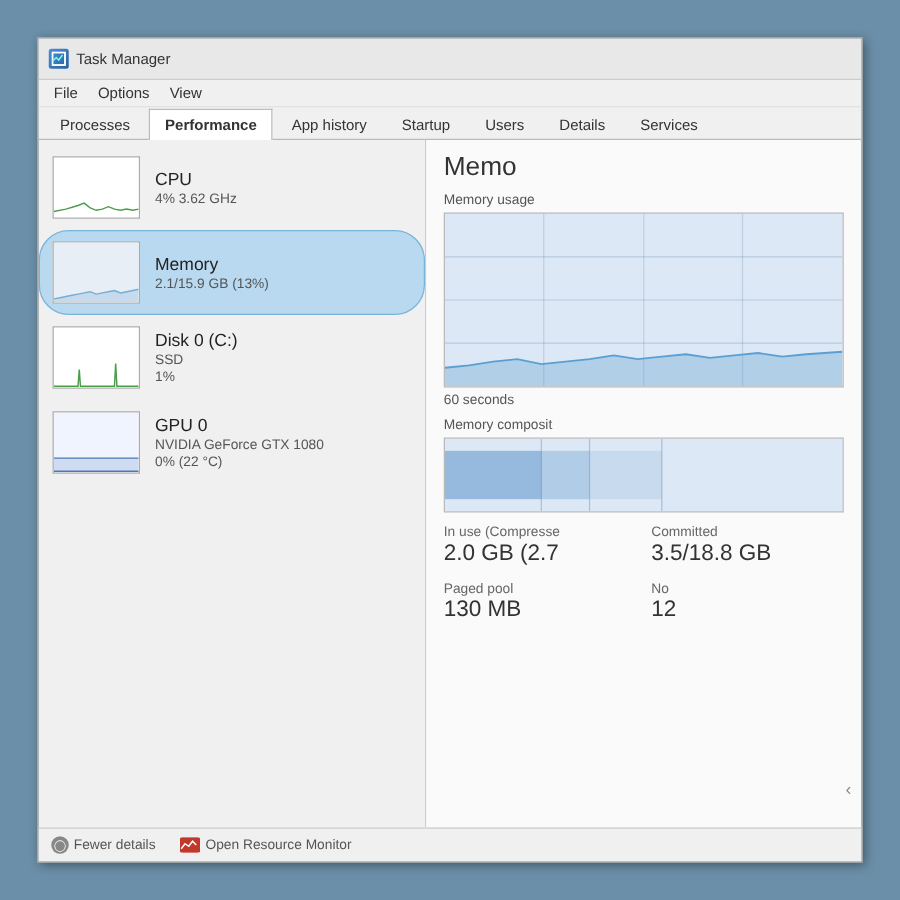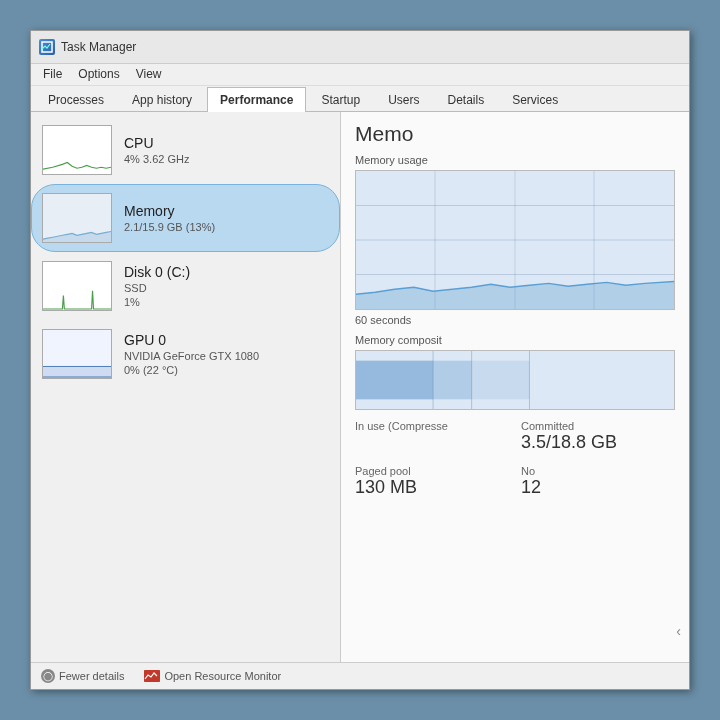--- a/index.html
+++ b/index.html
@@ -246,22 +246,22 @@
   </div>
 
   <div class="menu-bar">
     <span class="menu-item">File</span>
     <span class="menu-item">Options</span>
     <span class="menu-item">View</span>
   </div>
 
   <div class="tabs">
     <div class="tab">Processes</div>
+    <div class="tab active">Performance</div>
     <div class="tab">App history</div>
-    <div class="tab active">Performance</div>
     <div class="tab">Startup</div>
     <div class="tab">Users</div>
     <div class="tab">Details</div>
     <div class="tab">Services</div>
   </div>
 
   <div class="content">
 
     <div class="left-panel">
 
@@ -360,20 +360,21 @@
 
           <line x1="80" y1="0" x2="80" y2="60" stroke="rgba(100,130,170,0.4)" stroke-width="1"></line>
           <line x1="120" y1="0" x2="120" y2="60" stroke="rgba(100,130,170,0.4)" stroke-width="1"></line>
           <line x1="180" y1="0" x2="180" y2="60" stroke="rgba(100,130,170,0.4)" stroke-width="1"></line>
         </svg>
       </div>
 
       <div class="stats-grid">
         <div class="stat-item">
           <div class="stat-label">In use (Compresse</div>
+          <div class="stat-value">2.0 GB (2.7</div>
         </div>
         <div class="stat-item">
           <div class="stat-label">Committed</div>
           <div class="stat-value">3.5/18.8 GB</div>
         </div>
         <div class="stat-item">
           <div class="stat-label">Paged pool</div>
           <div class="stat-value">130 MB</div>
         </div>
         <div class="stat-item">

